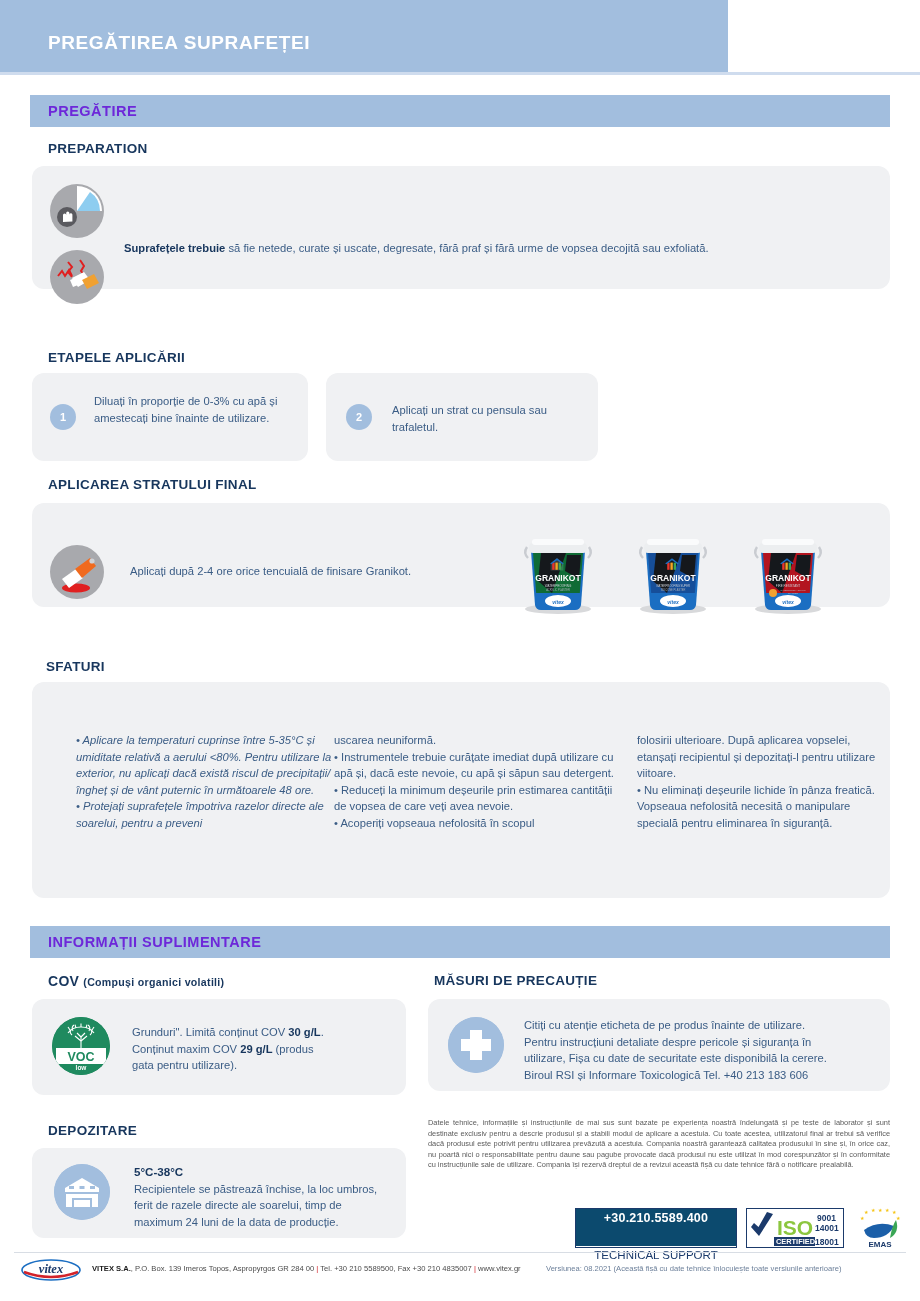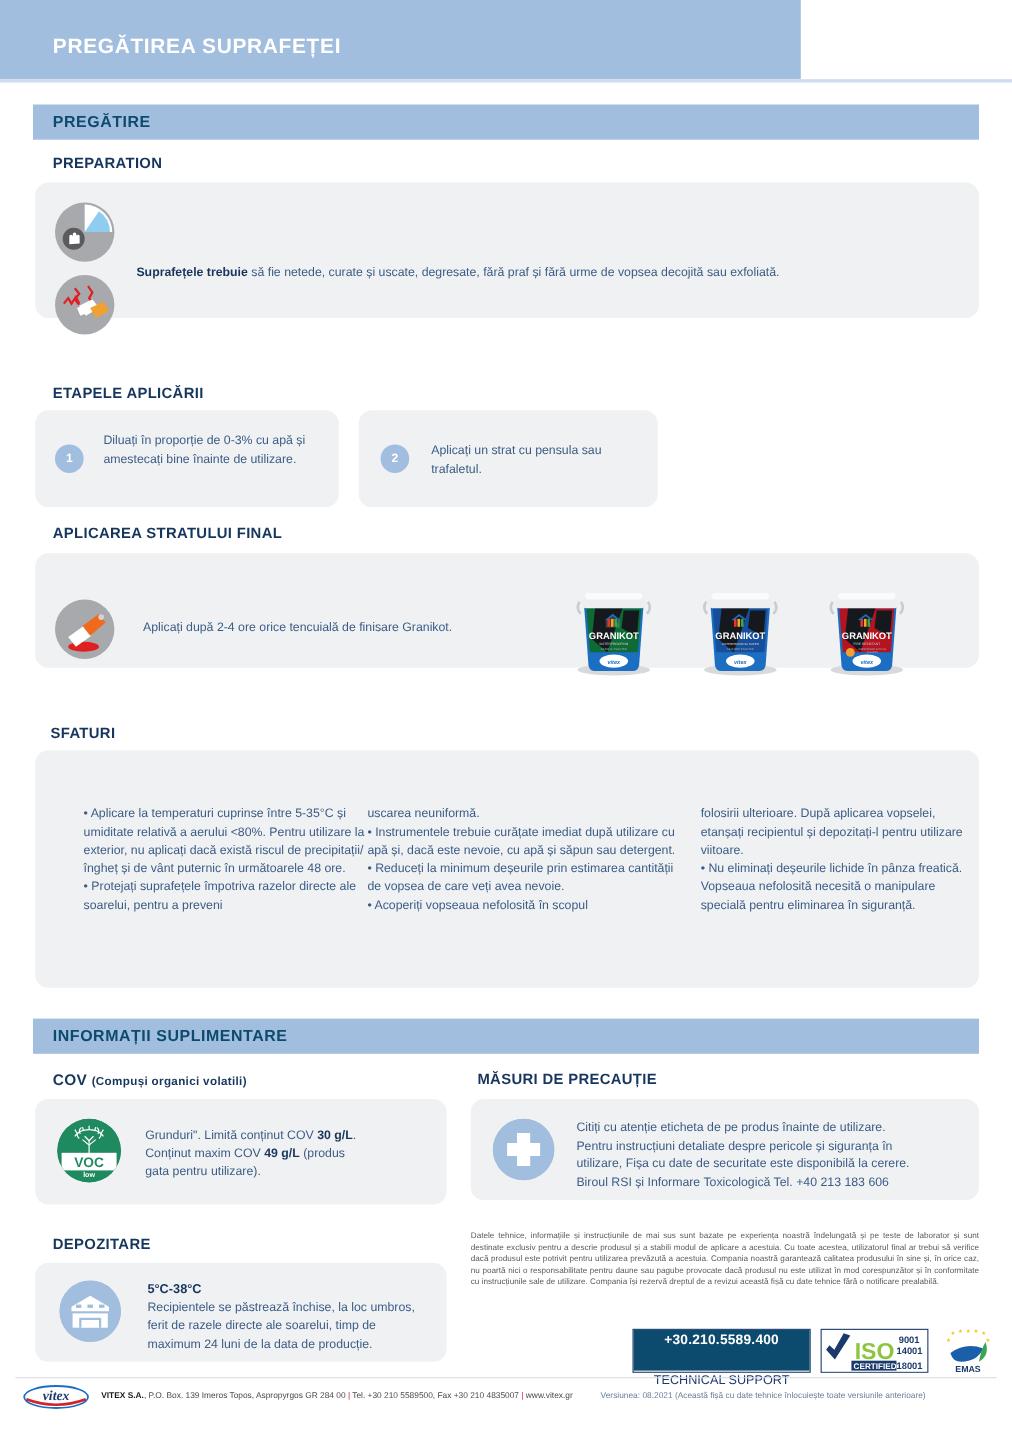--- a/index.html
+++ b/index.html
@@ -25,21 +25,21 @@
     position: absolute; left:0; top: 72px; width: 920px; height: 3px;
     background: #cfdcee;
   }
 
   
   .sec-bar {
     position: absolute; height: 32px; background: #a2bede;
     display: flex; align-items: center; padding-left: 18px;
   }
   .sec-bar span {
-    color:#0c4a6e; font-size: 14.5px; font-weight: bold; letter-spacing:.5px;
+    color:#6d28d9; font-size: 14.5px; font-weight: bold; letter-spacing:.5px;
   }
 
   
   .sub-head {
     position: absolute;
     font-size: 13.5px; font-weight: bold; color:#17365d;
     letter-spacing: .3px;
   }
 
   
@@ -245,21 +245,21 @@
         <text x="44" y="63" font-family="Liberation Sans, sans-serif" font-size="2.2" fill="#b9bec5" text-anchor="middle">PLASTER</text>
         <ellipse cx="39" cy="70" rx="13" ry="6" fill="#fff"></ellipse>
         <text x="39" y="72.5" font-family="Liberation Sans, sans-serif" font-size="5" font-weight="bold" fill="#1b6ec2" text-anchor="middle" font-style="italic">vitex</text>
       </svg>
     </div>
   </div>
 
   <div class="sub-head" style="left:46px; top:659px;">SFATURI</div>
 
   <div class="card" style="left:32px; top:682px; width:858px; height:216px;">
-    <div class="btxt" style="left:44px; top:50px; width:276px; white-space:pre-line;">• Aplicare la temperaturi cuprinse între 5-35°C și umiditate relativă a aerului &lt;80%. Pentru utilizare la exterior, nu aplicați dacă există riscul de precipitații/ îngheț și de vânt puternic în următoarele 48 ore.
+    <div class="btxt" style="left:44px; top:50px; width:276px; white-space:pre-line;font-style:italic;">• Aplicare la temperaturi cuprinse între 5-35°C și umiditate relativă a aerului &lt;80%. Pentru utilizare la exterior, nu aplicați dacă există riscul de precipitații/ îngheț și de vânt puternic în următoarele 48 ore.
 • Protejați suprafețele împotriva razelor directe ale soarelui, pentru a preveni</div>
     <div class="btxt" style="left:302px; top:50px; width:280px; white-space:pre-line;">uscarea neuniformă.
 • Instrumentele trebuie curățate imediat după utilizare cu apă și, dacă este nevoie, cu apă și săpun sau detergent.
 • Reduceți la minimum deșeurile prin estimarea cantității de vopsea de care veți avea nevoie.
 • Acoperiți vopseaua nefolosită în scopul</div>
     <div class="btxt" style="left:605px; top:50px; width:240px; white-space:pre-line;">folosirii ulterioare. După aplicarea vopselei, etanșați recipientul și depozitați-l pentru utilizare viitoare.
 • Nu eliminați deșeurile lichide în pânza freatică. Vopseaua nefolosită necesită o manipulare specială pentru eliminarea în siguranță.</div>
   </div>
 
   <div class="sec-bar" style="left:30px; top:926px; width:860px;">
@@ -285,21 +285,21 @@
         </g>
         <rect x="4" y="31" width="50" height="16" fill="#ffffff"></rect>
         <text x="29" y="43.5" font-family="Liberation Sans, sans-serif" font-size="12.5" font-weight="bold" fill="#1f8a5f" text-anchor="middle">VOC</text>
         <path d="M10 47 q19 9 38 0 q-6 9 -19 9 q-13 0 -19 -9 z" fill="#1f8a5f"></path>
         <text x="29" y="53" font-family="Liberation Sans, sans-serif" font-size="6.5" font-weight="bold" fill="#ffffff" text-anchor="middle">low</text>
       </svg>
     </div>
 
     <div class="btxt" style="left:100px; top:25px; width:262px;">
       <span>Grunduri". Limită conținut COV </span><span class="b">30 g/L</span><span>.</span><br>
-      <span>Conținut maxim COV </span><span class="b">49 g/L</span><span> (produs</span><br>
+      <span>Conținut maxim COV </span><span class="b">29 g/L</span><span> (produs</span><br>
       <span>gata pentru utilizare).</span>
     </div>
   </div>
 
   <div class="sub-head" style="left:434px; top:973px;">MĂSURI DE PRECAUȚIE</div>
 
   <div class="card" style="left:428px; top:999px; width:462px; height:92px;">
     <div class="circ" style="left:20px; top:18px; width:56px; height:56px; background:#a2bede; overflow:hidden;">
       <svg width="56" height="56" viewBox="0 0 56 56">
         <circle cx="28" cy="28" r="28" fill="#a2bede"></circle>

